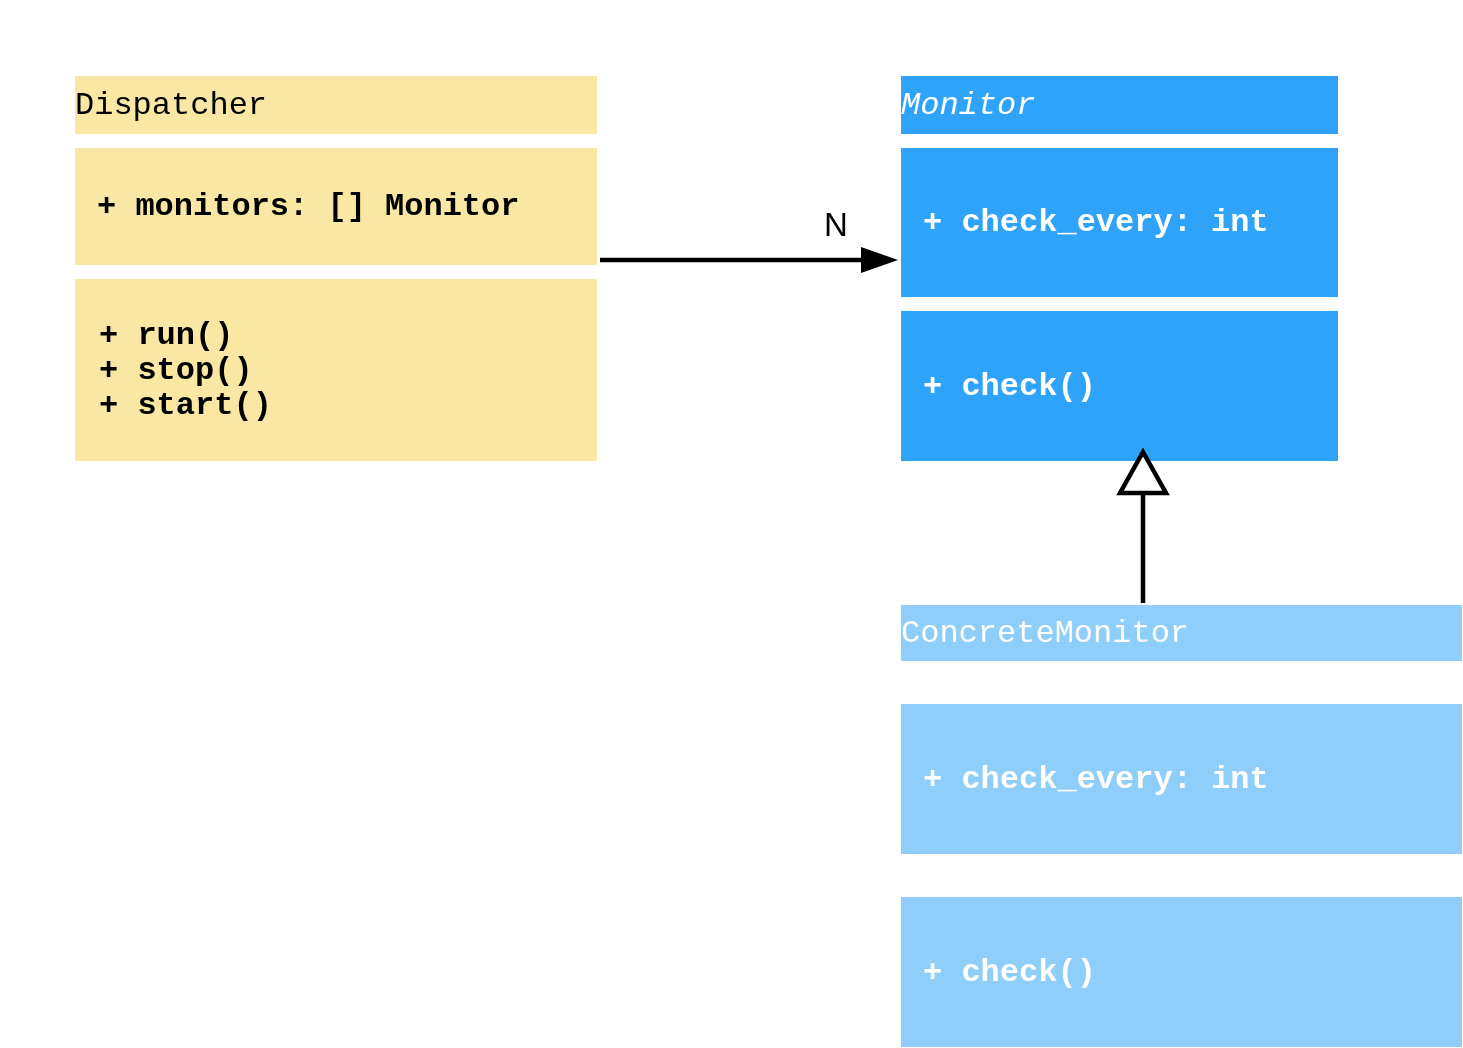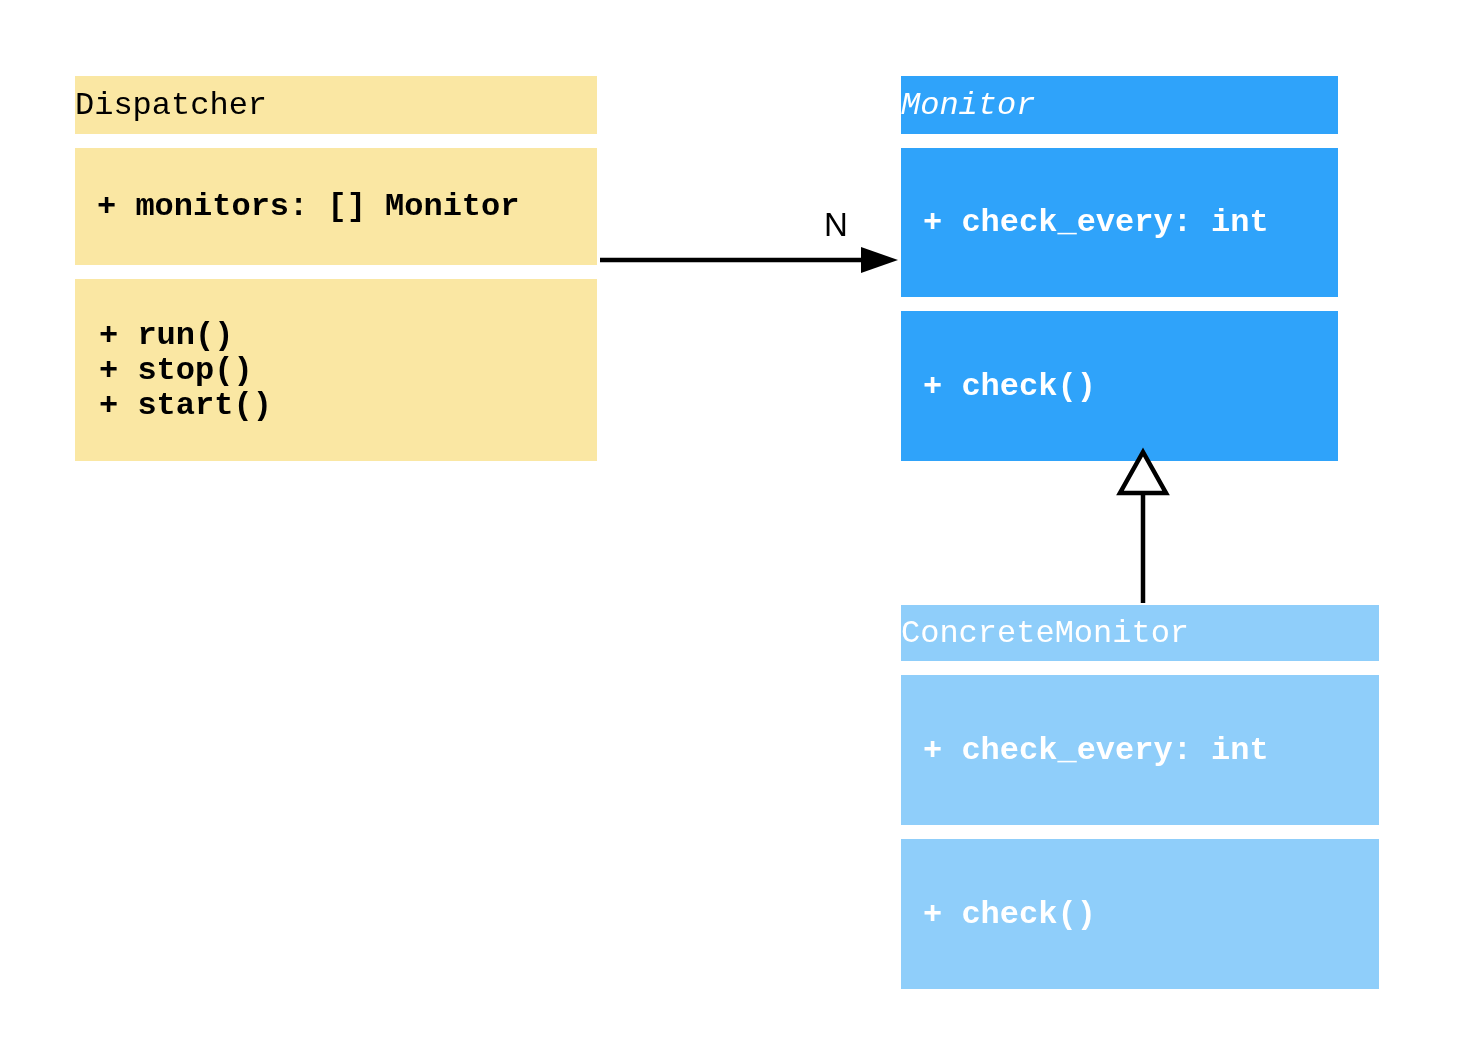--- a/index.html
+++ b/index.html
@@ -51,21 +51,21 @@
   .dispatcher { left: 75px;  top: 76px;  width: 522px; }
   .dispatcher .title-sec   { height: 58px;  }
   .dispatcher .attr-sec    { height: 117px; }
   .dispatcher .method-sec  { height: 182px; padding-left: 24px; }
 
   .monitor { left: 901px; top: 76px; width: 437px; }
   .monitor .title-sec  { height: 58px;  }
   .monitor .attr-sec   { height: 149px; }
   .monitor .method-sec { height: 150px; }
 
-  .concrete-monitor { left: 901px; top: 605px; width: 478px; }
+  .concrete-monitor { left: 901px; top: 605px; width: 561px; gap: 29px; }
   .concrete-monitor .title-sec  { height: 56px;  }
   .concrete-monitor .attr-sec   { height: 150px; }
   .concrete-monitor .method-sec { height: 150px; }
 
   .relations-svg {
     position: absolute;
     left: 0; top: 0;
     width: 1463px;
     height: 1048px;
     pointer-events: none;

